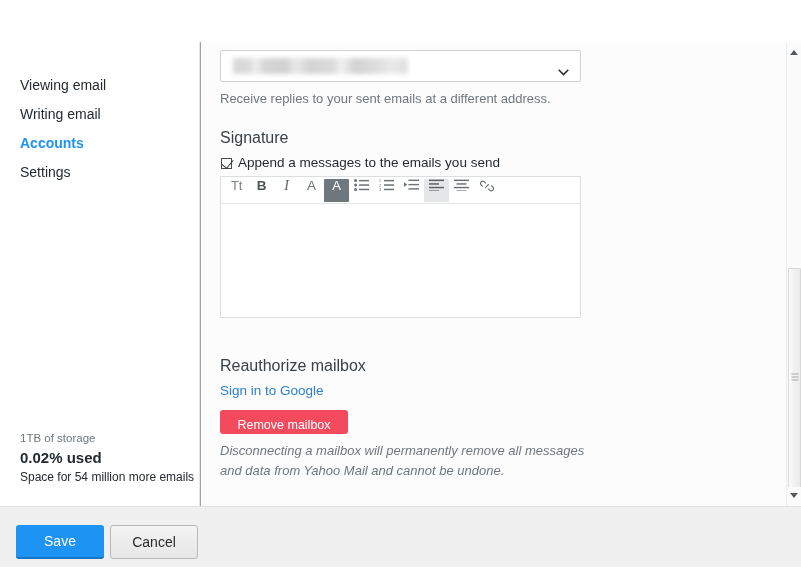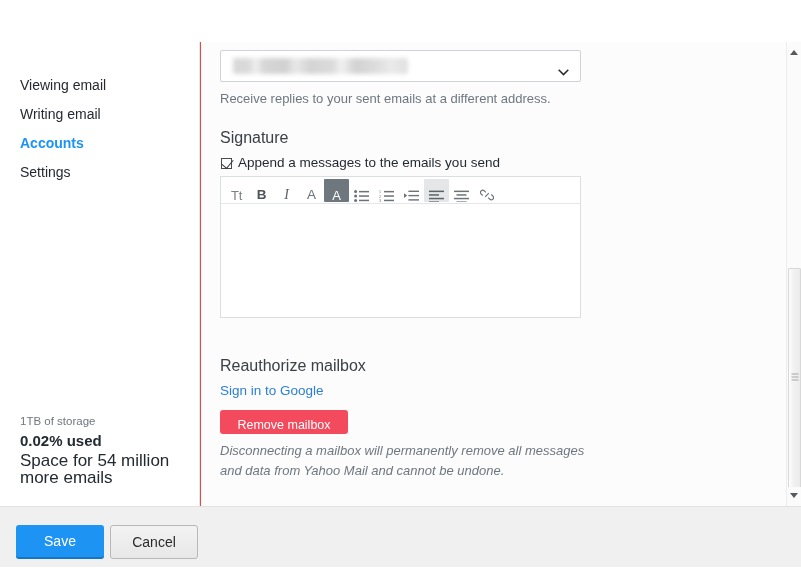--- a/index.html
+++ b/index.html
@@ -54,21 +54,21 @@
     cursor: pointer;
   }
   .close-btn svg { display:block; }
 
   
   .body-wrap {
     position: absolute;
     left: 0; top: 42px;
     width: 638px;
     height: 464px;
-    background: #ef4444;
+    background: #a3a3a3;
   }
 
   
   .sidebar {
     position: absolute;
     left: 0; top: 0;
     width: 200px;
     height: 464px;
     background: #ffffff;
     border-right: 1px solid #e6e6e6;
@@ -103,21 +103,21 @@
     line-height: 16px;
   }
   .storage-used {
     font-size: 15px;
     font-weight: bold;
     color: #232a31;
     line-height: 21px;
     margin-top: 1px;
   }
   .storage-space {
-    font-size: 17px;
+    font-size: 12px;
     color: #232a31;
     line-height: 17px;
     margin-top: 1px;
   }
 
   
   .content {
     position: absolute;
     left: 201px; top: 0;
     width: 585px;
@@ -239,21 +239,21 @@
     display: flex;
     align-items: center;
     padding-left: 3px;
     background: #ffffff;
     box-sizing: border-box;
   }
   .tb-btn {
     width: 25px;
     height: 23px;
     display: flex;
-    align-items: flex-end;
+    align-items: flex-start;
     justify-content: center;
     cursor: pointer;
     border-radius: 1px;
     color: #5b6369;
     font-size: 13px;
   }
   .tb-btn.active-dark {
     background: #6e777e;
     color: #ffffff;
   }

